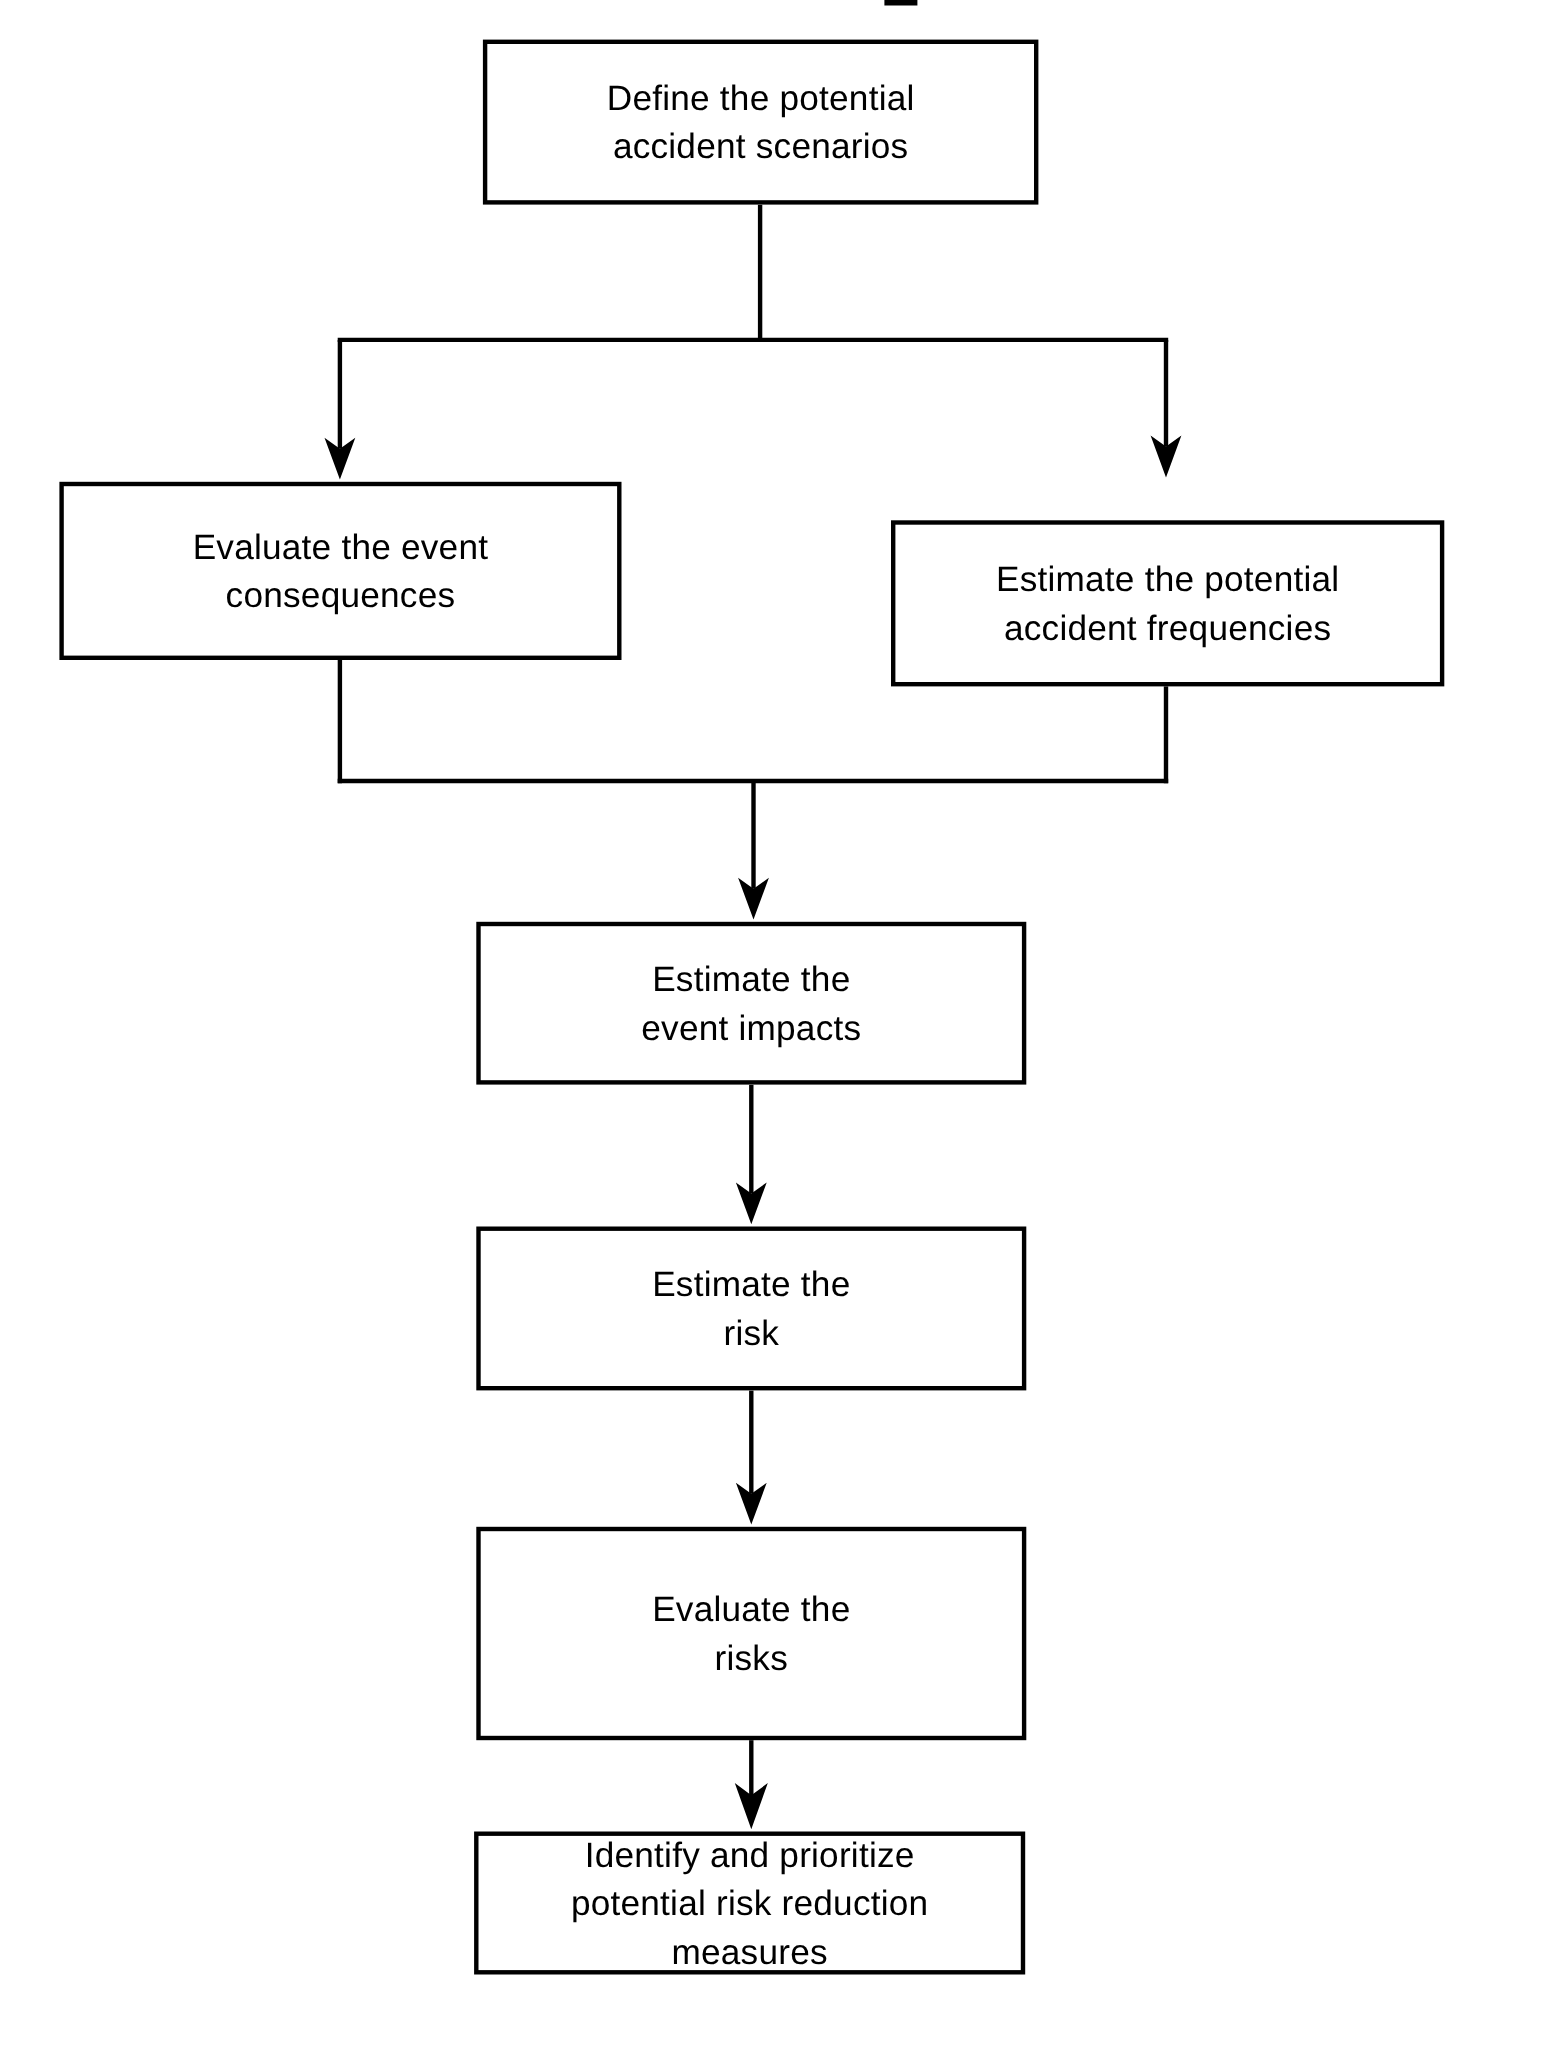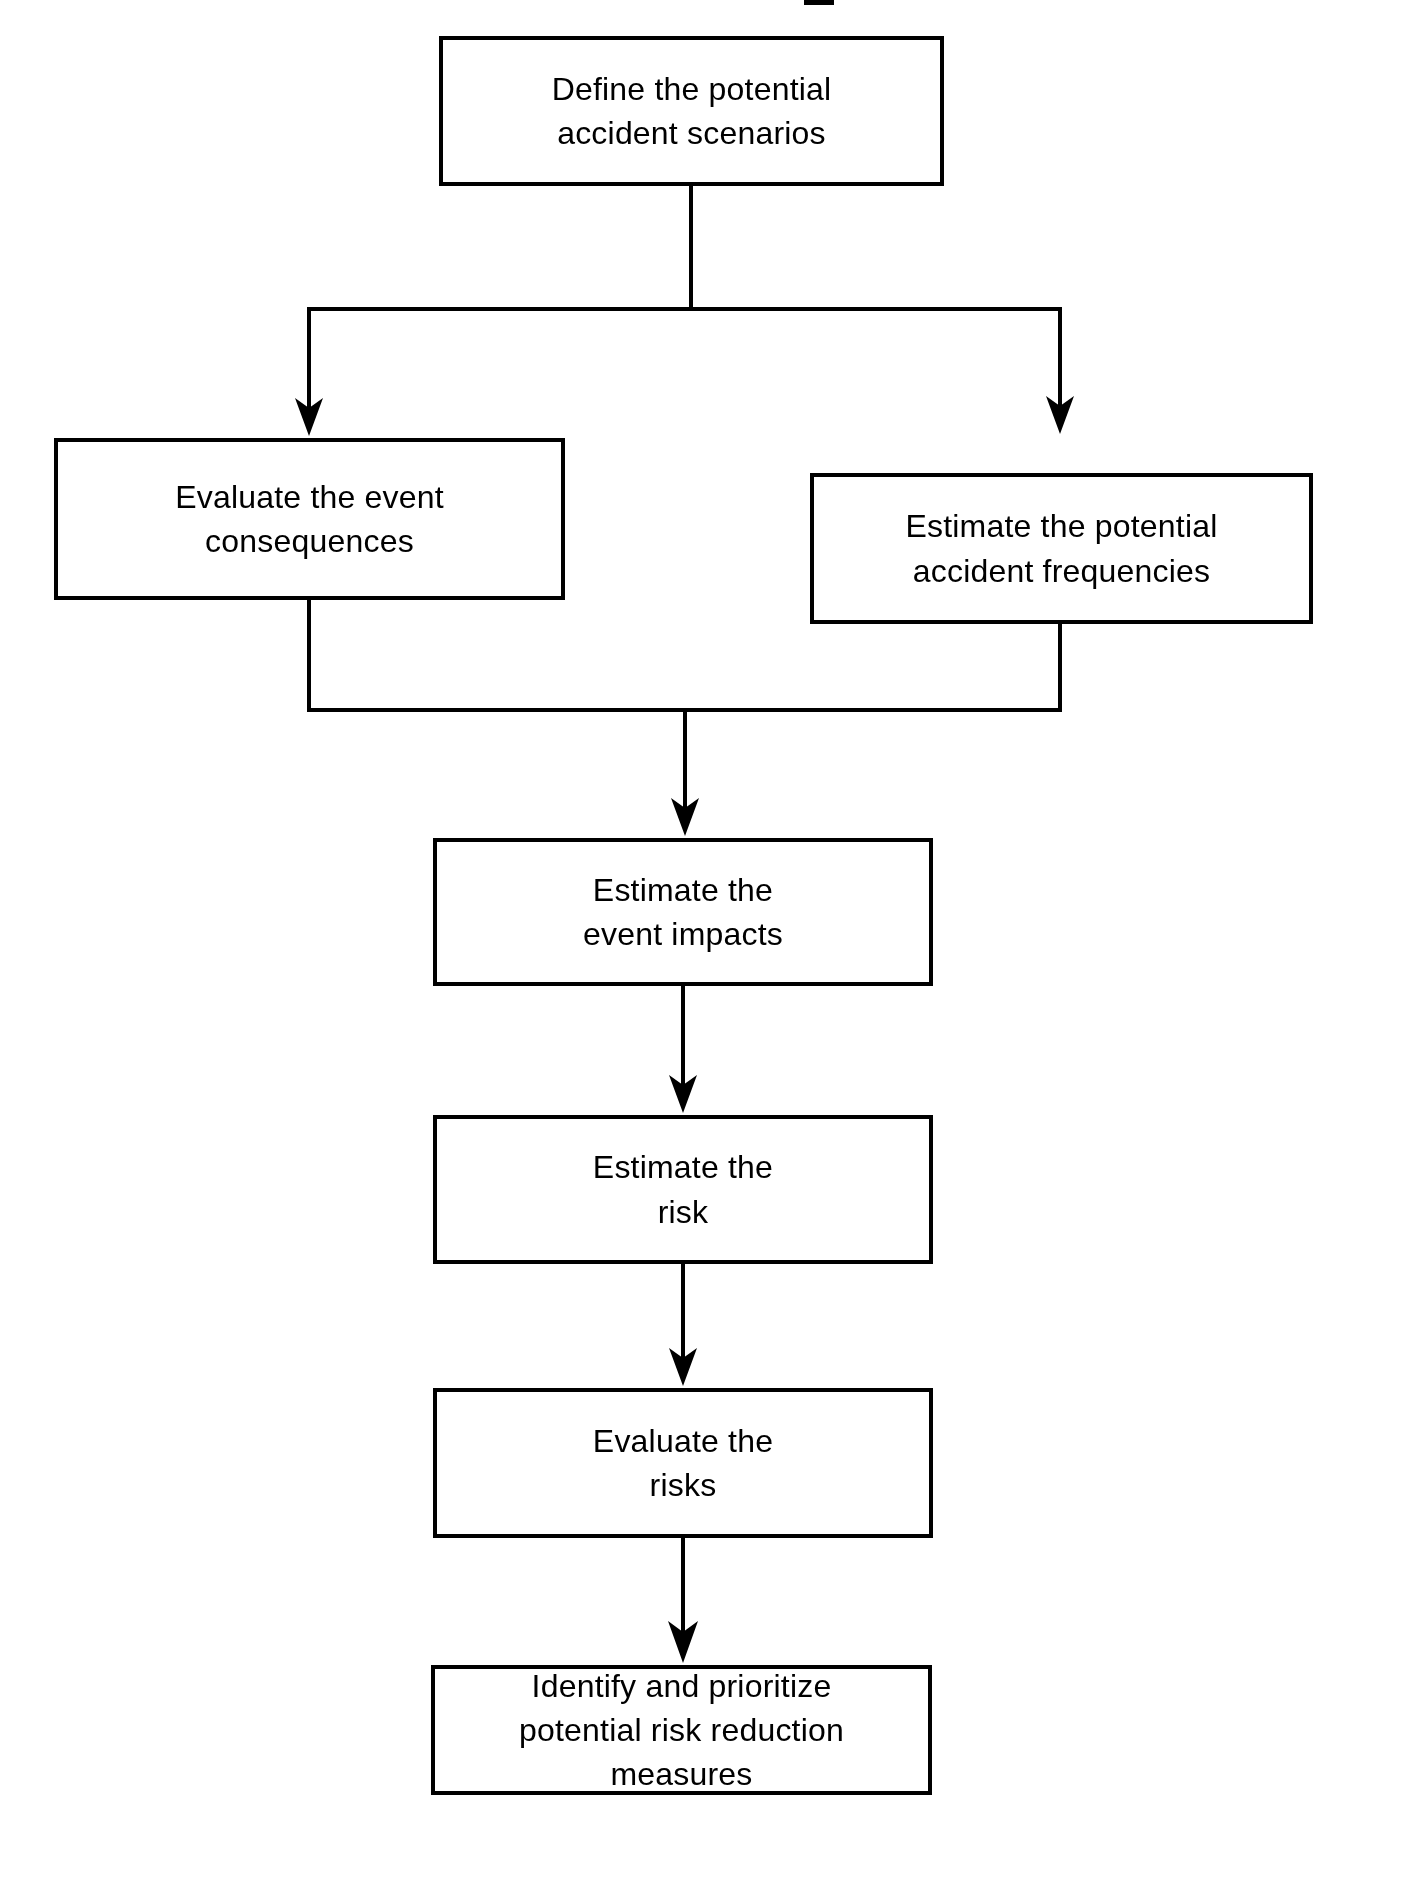--- a/index.html
+++ b/index.html
@@ -38,21 +38,21 @@
     color: #000000;
     letter-spacing: 0.2px;
   }
 
   
   #node-define      { left: 439px; top: 36px;   width: 505px; height: 150px; }
   #node-consequences{ left: 54px;  top: 438px;  width: 511px; height: 162px; }
   #node-frequencies { left: 810px; top: 436px;  width: 503px; height: 151px; margin-top: 37px; }
   #node-impacts     { left: 433px; top: 838px;  width: 500px; height: 148px; }
   #node-risk        { left: 433px; top: 1115px; width: 500px; height: 149px; }
-  #node-risks       { left: 433px; top: 1388px; width: 500px; height: 150px; }
+  #node-risks       { left: 433px; top: 1388px; width: 500px; height: 194px; }
   #node-measures    { left: 431px; top: 1665px; width: 501px; height: 130px; }
 
   .scan-artifact {
     position: absolute;
     left: 804px; top: 0;
     width: 30px; height: 5px;
     background: #000000;
   }
 </style>
 </head>

